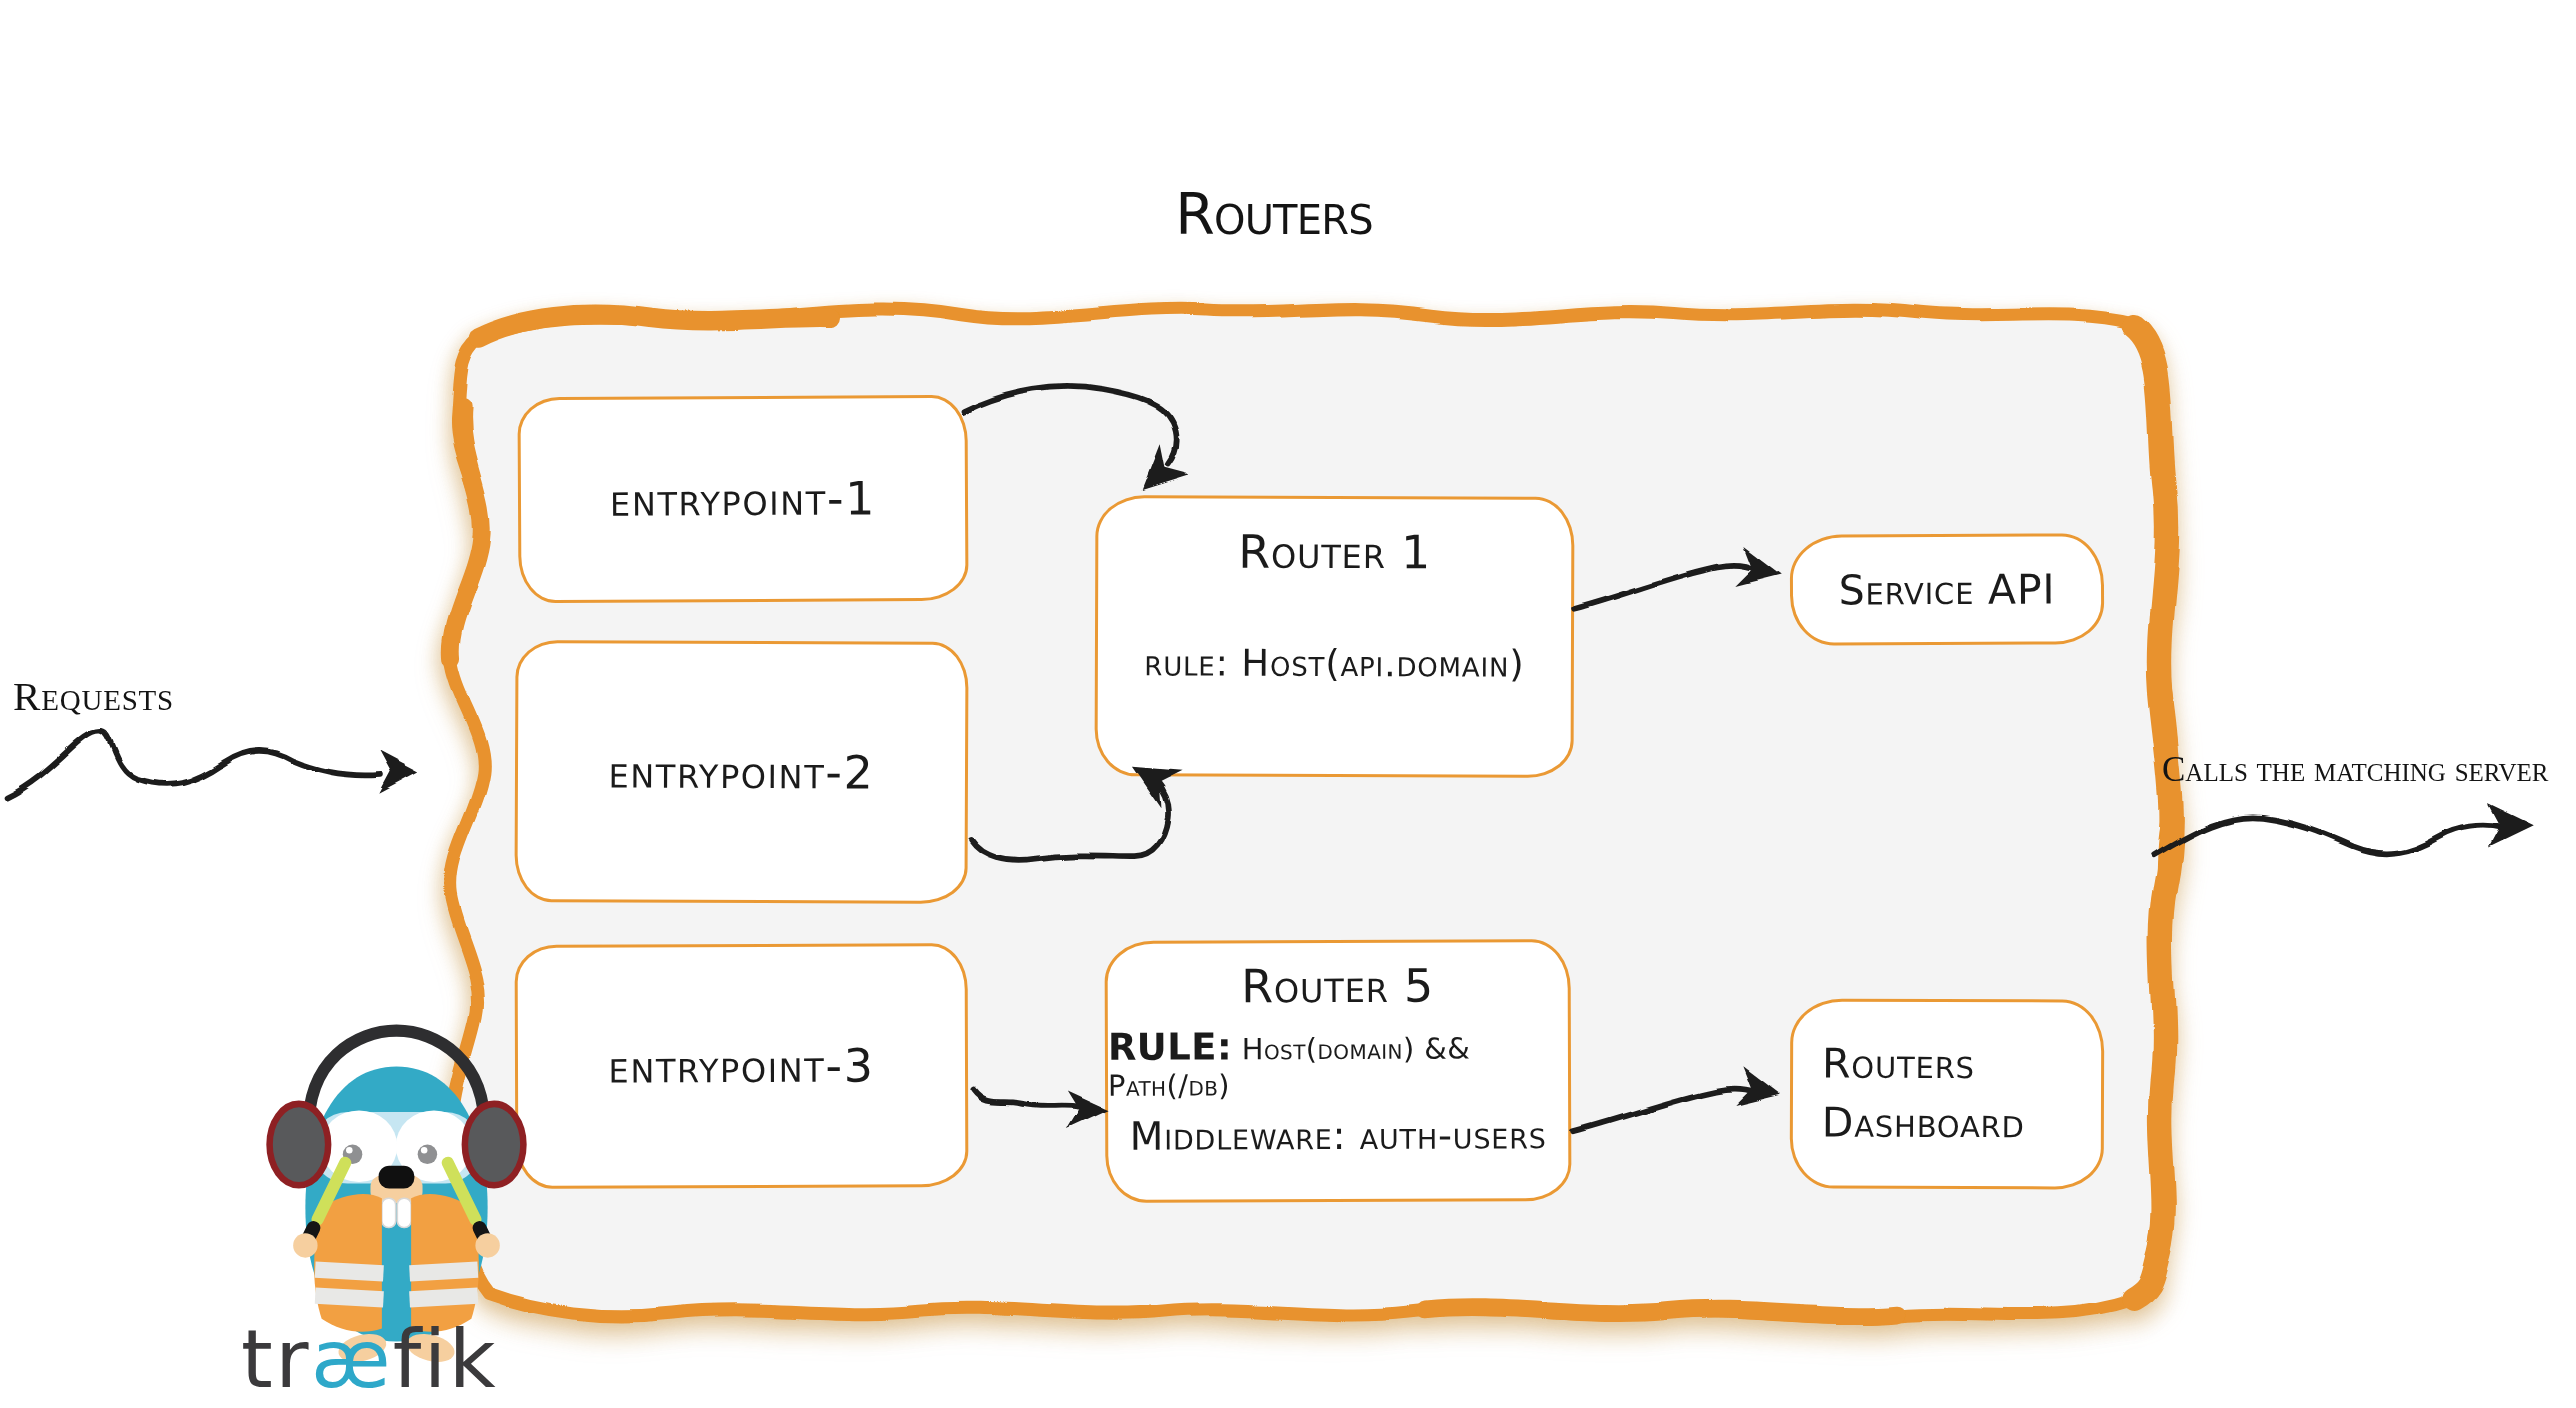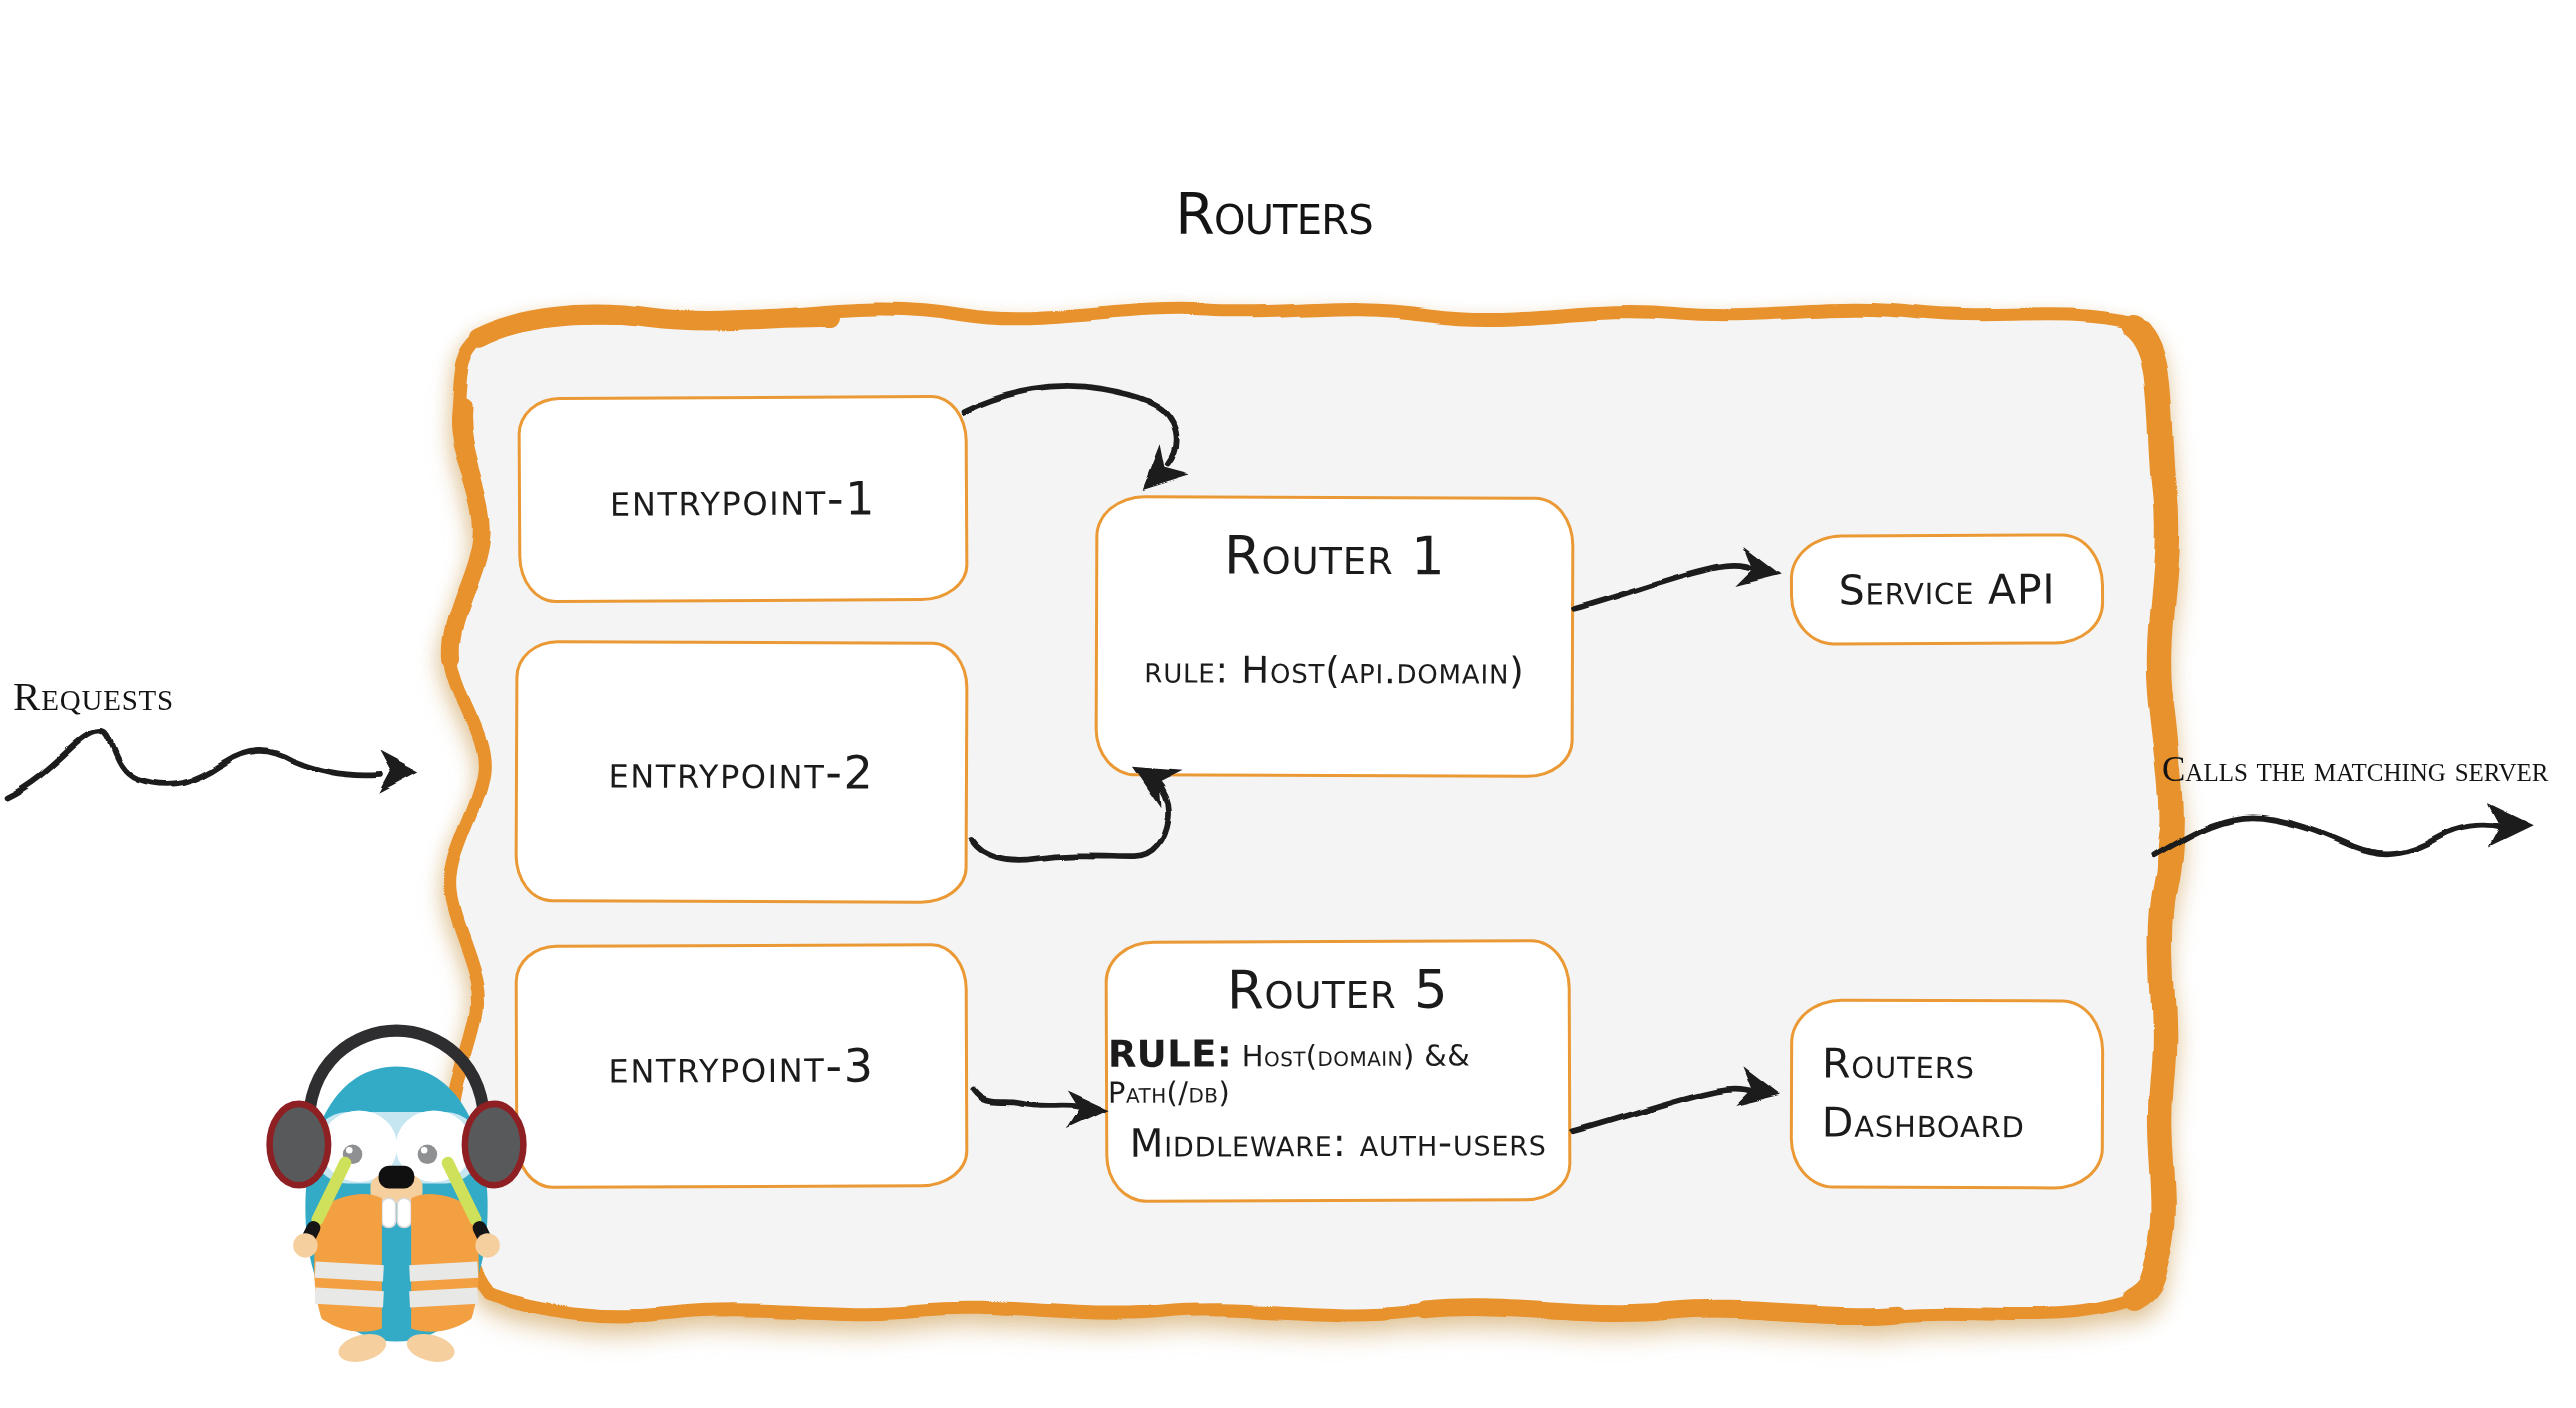--- a/index.html
+++ b/index.html
@@ -26,21 +26,21 @@
   }
   .ep{ border-radius: 42px 36px 47px 37px / 37px 46px 36px 47px; }
   #ep1{ left:518px; top:396px;  width:450px; height:206px; transform:rotate(-0.3deg); }
   #ep2{ left:515px; top:641px;  width:453px; height:262px; transform:rotate(0.25deg); }
   #ep3{ left:515px; top:944px; width:453px; height:244px; transform:rotate(-0.2deg); }
   .ep-label{ font-size:46px; letter-spacing:1.6px; font-variant:small-caps; }
 
   .router{ border-radius: 49px 39px 46px 41px / 41px 49px 37px 47px; }
   #router1{ left:1095px; top:496px;  width:479px; height:281px; justify-content:flex-start; padding-top:26px; gap:63px; transform:rotate(0.2deg);}
   #router2{ left:1105px; top:940px; width:466px; height:262px; justify-content:flex-start; padding-top:16.3px; gap:11.4px; transform:rotate(-0.2deg);}
-  .router-title{ font-size:53px; letter-spacing:0.8px; font-variant:small-caps; }
+  .router-title{ font-size:46px; letter-spacing:0.8px; font-variant:small-caps; }
   .router-rule{ font-size:37px; letter-spacing:0.8px; font-variant:small-caps; }
   .router-rule2{ font-size:29px; letter-spacing:0.4px; font-variant:small-caps; }
   .rule-prefix{ font-size:37px;font-weight:bold; }
   .router-mw{ font-size:39px; letter-spacing:0.8px; font-variant:small-caps; }
 
   .service{ border-radius: 52px 42px 49px 44px / 44px 52px 41px 50px; }
   #service-api{ left:1790px; top:534px; width:314px; height:111px; transform:rotate(-0.3deg); }
   #service-dashboard{ left:1790px; top:999px; width:314px; height:190px; align-items:flex-start; padding-left:29px; transform:rotate(0.2deg); }
   .service-label{ font-size:41px; letter-spacing:0.8px; font-variant:small-caps; }
   .service-line{ font-size:41px; letter-spacing:0.8px; line-height:1.45; font-variant:small-caps; }
@@ -211,15 +211,18 @@
       </g>
       <g transform="rotate(-26 282 282)">
         <rect x="275" y="162" width="15" height="92" rx="7" fill="#cfe05a"></rect>
         <rect x="274" y="250" width="17" height="42" rx="8" fill="#151515"></rect>
       </g>
       <circle cx="58" cy="282" r="15" fill="#f6cf9f"></circle>
       <circle cx="282" cy="282" r="15" fill="#f6cf9f"></circle>
     </svg>
   </div>
 
+  <div class="wordmark">
+    <span>tr</span><span class="ae">æ</span><span>fik</span>
+  </div>
 
 </div>
 
 
 </body></html>

